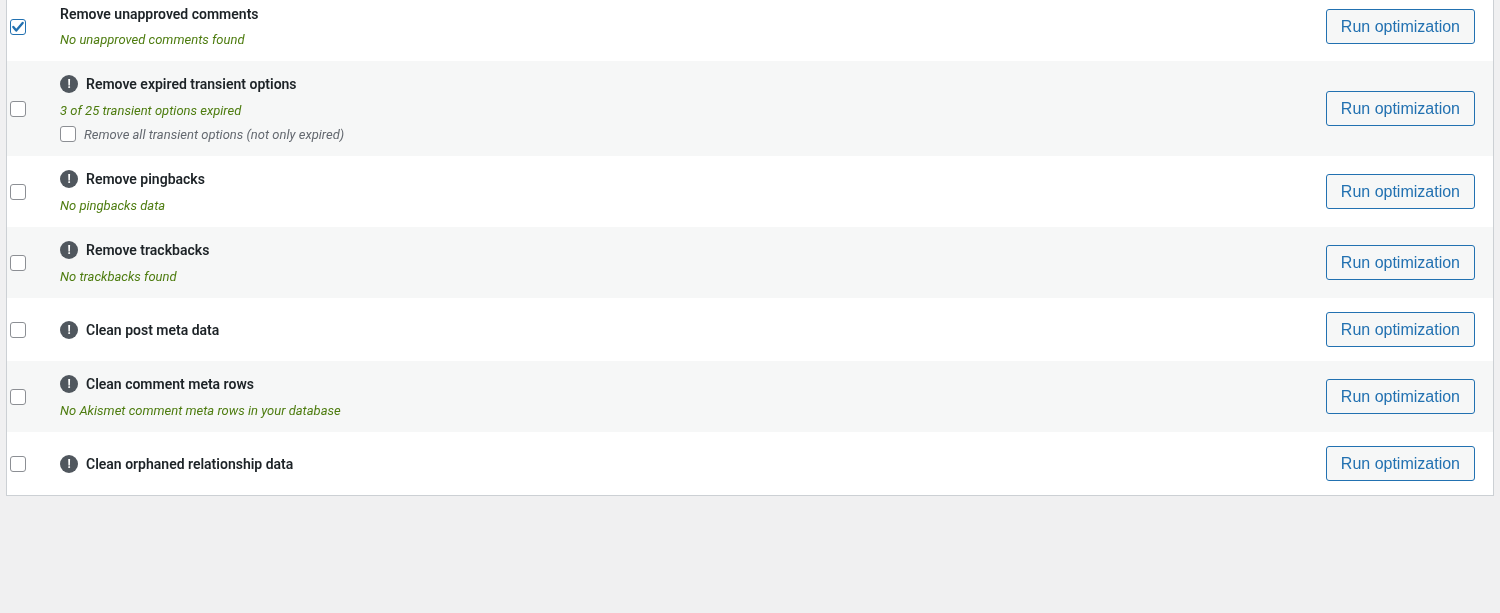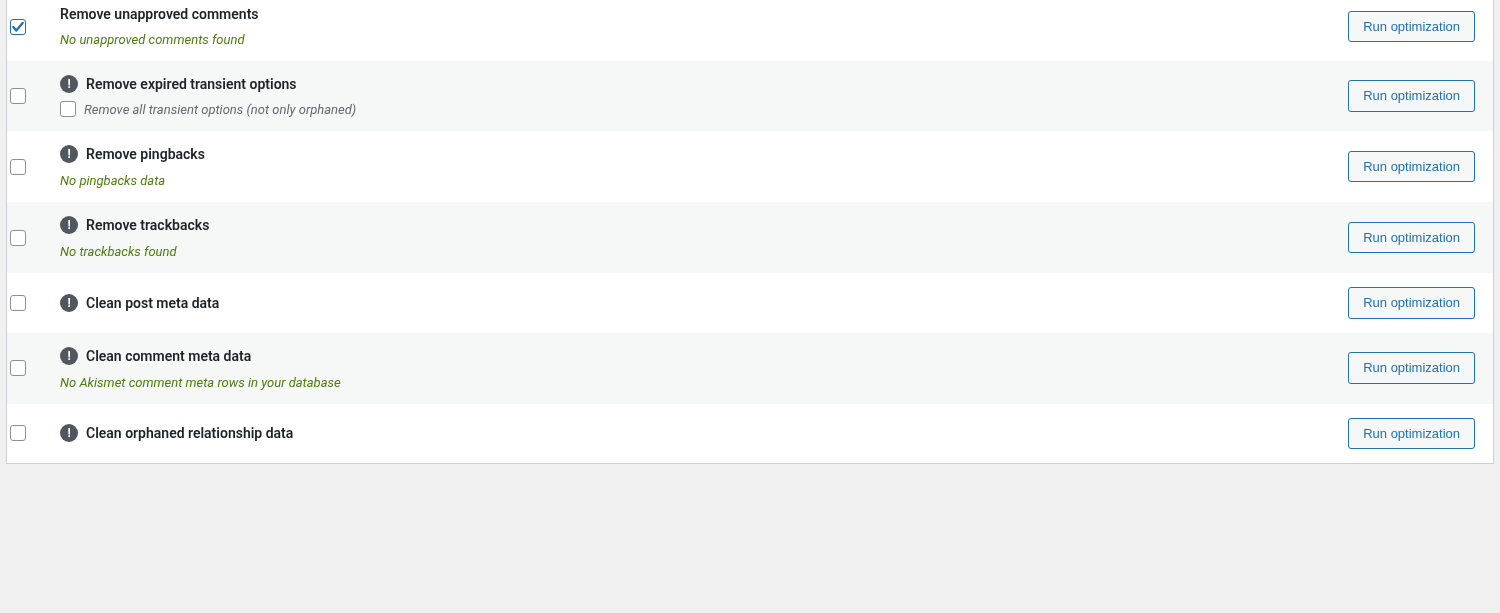--- a/index.html
+++ b/index.html
@@ -92,21 +92,21 @@
     flex: 0 0 auto;
     padding-left: 20px;
   }
   .btn {
     display: inline-block;
     background: #f6f7f7;
     border: 1px solid #2271b1;
     color: #2271b1;
     border-radius: 3px;
     padding: 7px 14px;
-    font-size: 13px;
+    font-size: 16px;
     cursor: pointer;
     line-height: 1.2;
   }
 </style>
 </head>
 <body>
 
 <div class="panel" id="panel">
     <div class="row first-partial">
       <div class="cb-col"><span class="checkbox checked">
@@ -122,23 +122,24 @@
       </div>
       <div class="action-col"><button class="btn">Run optimization</button></div>
     </div>
     <div class="row alt">
       <div class="cb-col"><span class="checkbox"></span></div>
       <div class="main-col">
         <div class="title-line">
           <span class="warn-icon">!</span>
           <span class="title">Remove expired transient options</span>
         </div>
+        <div class="desc">3 of 25 transient options expired</div>
         <div class="sub-option">
           <span class="checkbox"></span>
-          <span>Remove all transient options (not only orphaned)</span>
+          <span>Remove all transient options (not only expired)</span>
         </div>
       </div>
       <div class="action-col"><button class="btn">Run optimization</button></div>
     </div>
     <div class="row">
       <div class="cb-col"><span class="checkbox"></span></div>
       <div class="main-col">
         <div class="title-line">
           <span class="warn-icon">!</span>
           <span class="title">Remove pingbacks</span>
@@ -166,21 +167,21 @@
           <span class="title">Clean post meta data</span>
         </div>
       </div>
       <div class="action-col"><button class="btn">Run optimization</button></div>
     </div>
     <div class="row alt">
       <div class="cb-col"><span class="checkbox"></span></div>
       <div class="main-col">
         <div class="title-line">
           <span class="warn-icon">!</span>
-          <span class="title">Clean comment meta data</span>
+          <span class="title">Clean comment meta rows</span>
         </div>
         <div class="desc">No Akismet comment meta rows in your database</div>
       </div>
       <div class="action-col"><button class="btn">Run optimization</button></div>
     </div>
     <div class="row">
       <div class="cb-col"><span class="checkbox"></span></div>
       <div class="main-col">
         <div class="title-line">
           <span class="warn-icon">!</span>

